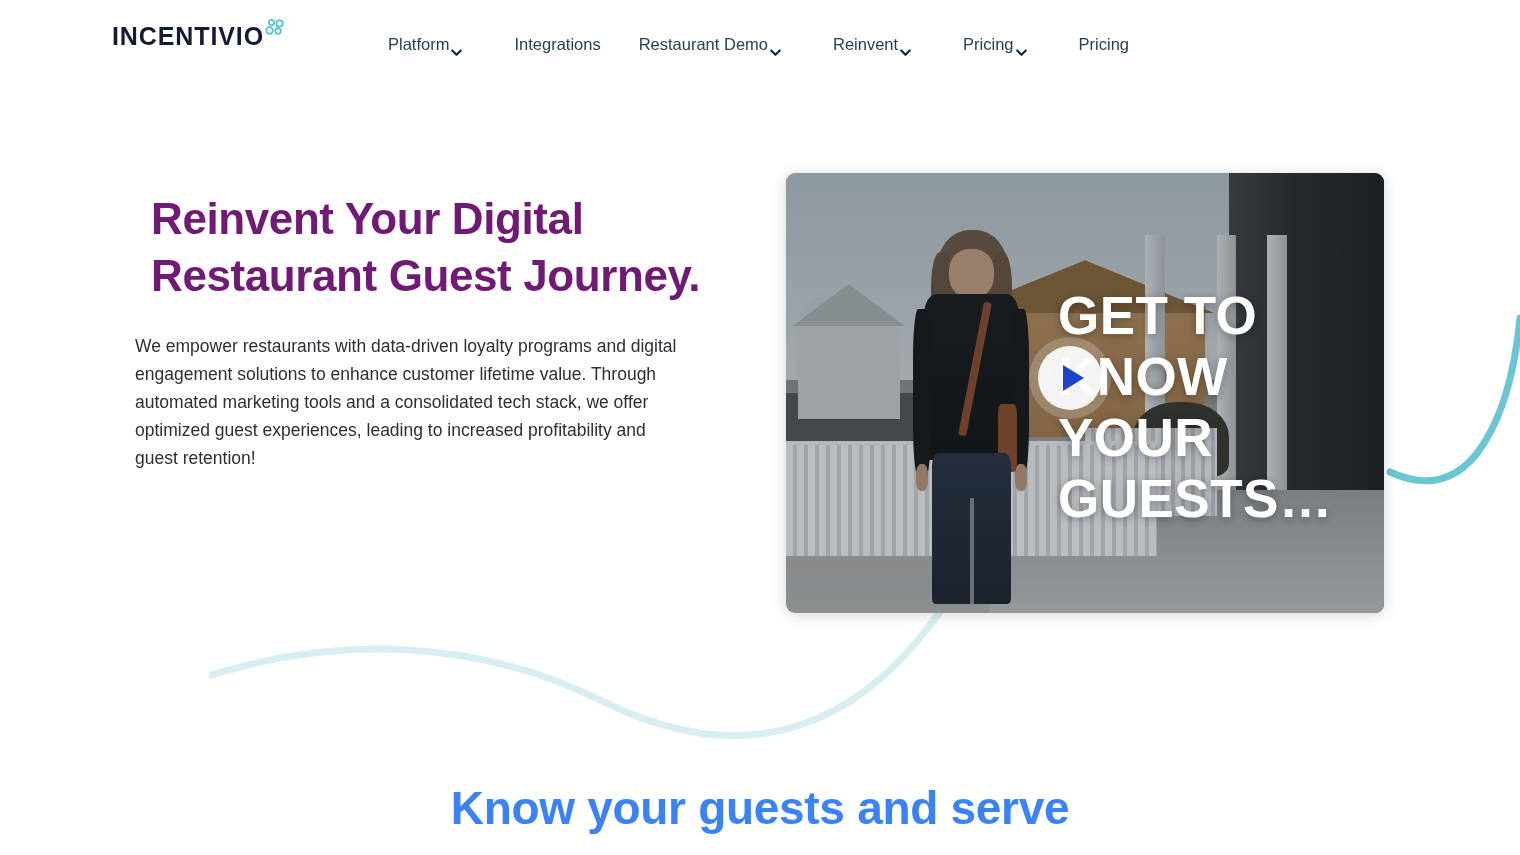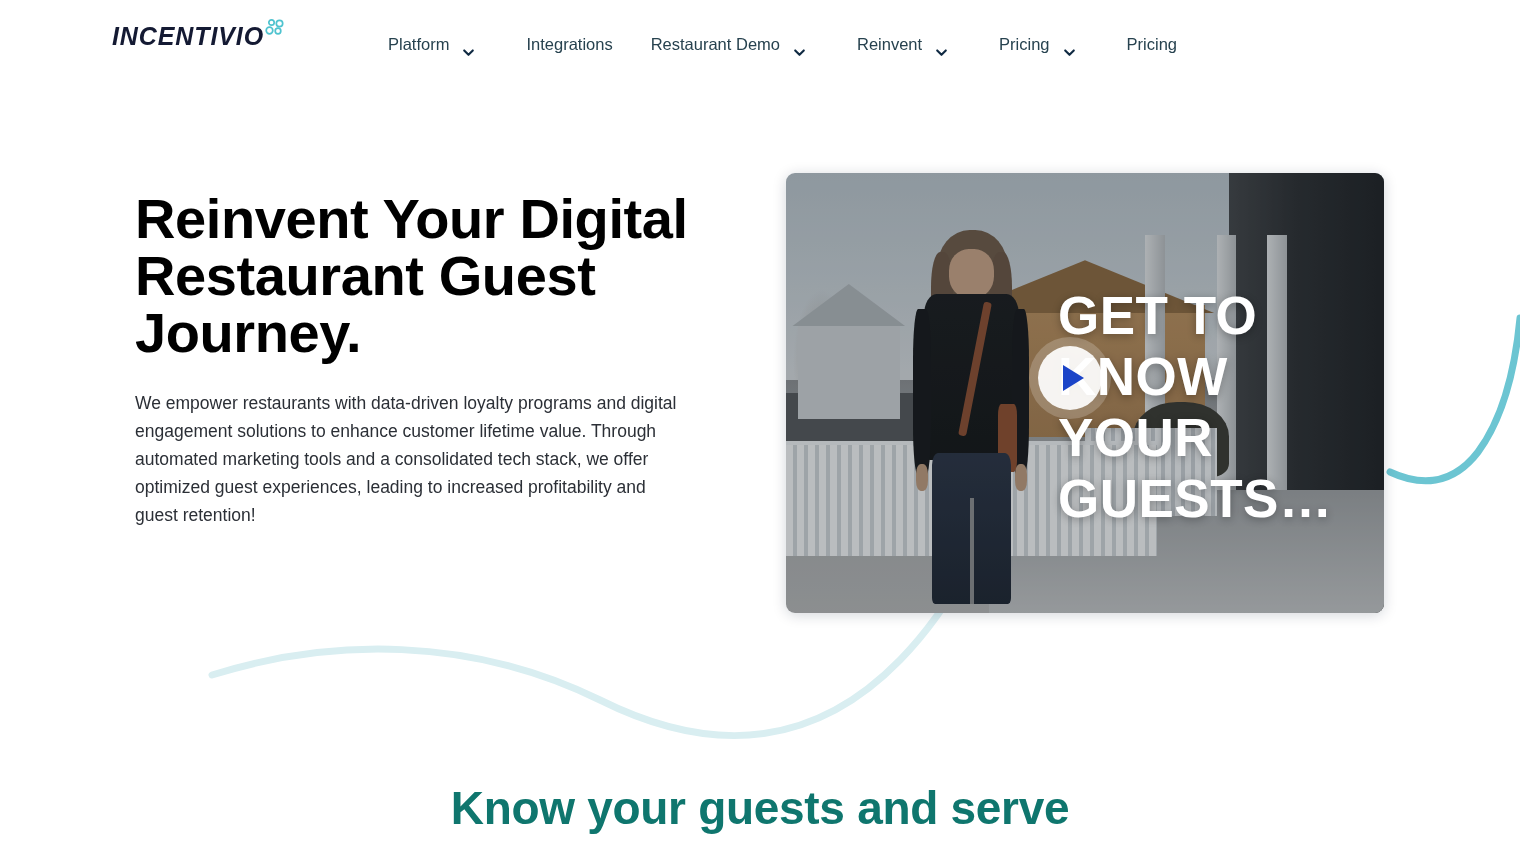--- a/index.html
+++ b/index.html
@@ -49,39 +49,38 @@
     align-items: flex-start;
     text-decoration: none;
   }
   .logo-word {
     font-family: "Liberation Sans", sans-serif;
     font-size: 25px;
     font-weight: 700;
     letter-spacing: 0.9px;
     color: #141a33;
     line-height: 1;
-    font-style: italic;
   }
   .logo-bubbles {
     margin-left: -2px;
     margin-top: -6px;
   }
 
   .main-nav {
     position: absolute;
     left: 388px;
     top: 30px;
     display: flex;
     align-items: center;
     gap: 0;
   }
   .nav-item {
     display: flex;
     align-items: center;
-    gap: 13px;
+    gap: 1px;
     padding: 0 26px 0 0;
     margin-right: 25px;
     font-size: 16.5px;
     color: #27424f;
     cursor: pointer;
     white-space: nowrap;
     line-height: 28px;
   }
   .nav-item:last-child { margin-right: 0; padding-right: 0; }
   .nav-item.no-caret { padding-right: 0; margin-right: 38px; }
@@ -122,26 +121,27 @@
   }
 
   .hero-copy {
     position: absolute;
     left: 135px;
     top: 190px;
     width: 620px;
   }
 
   .hero-title {
-    font-size: 56px;
+    font-size: 44px;
     line-height: 57px;
     font-weight: 700;
-    color: #000000;
+    color: #701a75;
     letter-spacing: -0.4px;
     margin-bottom: 28px;
+    margin-left: 16px;
   }
 
   .hero-para {
     font-size: 17.5px;
     line-height: 28px;
     color: #2b2f36;
     width: 545px;
     margin-bottom: 38px;
   }
 
@@ -343,21 +343,21 @@
     position: absolute;
     left: 0; top: 780px;
     width: 1520px;
     z-index: 12;
     text-align: center;
   }
   .next-heading {
     font-size: 46px;
     line-height: 56px;
     font-weight: 700;
-    color: #0f766e;
+    color: #3b82f6;
     letter-spacing: -0.3px;
   }
 </style>
 </head>
 <body>
 
 <div class="page">
 
   <svg class="wave-layer" width="1520" height="855" viewBox="0 0 1520 855" fill="none">
     <path d="M212 675 C 330 638, 470 636, 600 700 C 720 760, 820 742, 900 660 C 980 578, 1010 470, 1060 370" stroke="#d9eef1" stroke-width="7" fill="none" stroke-linecap="round"></path>

